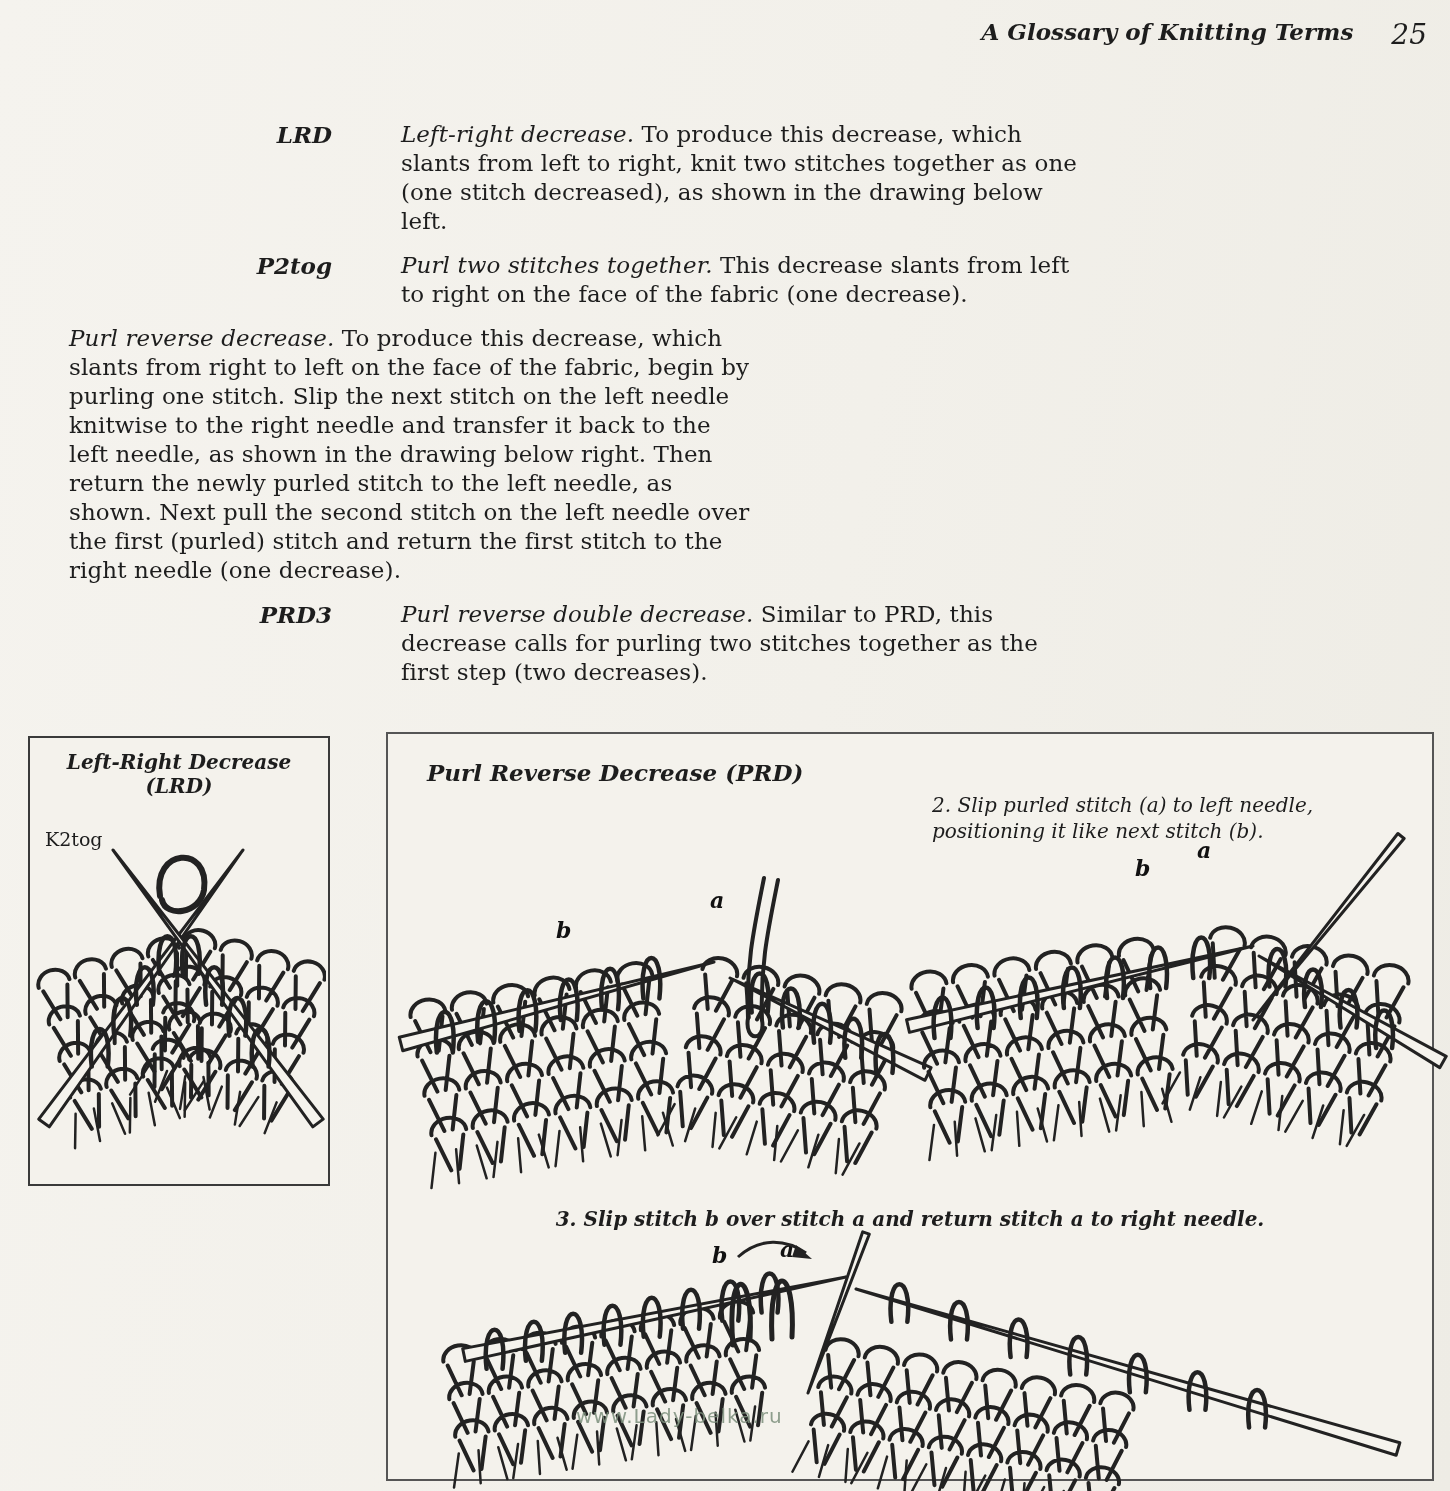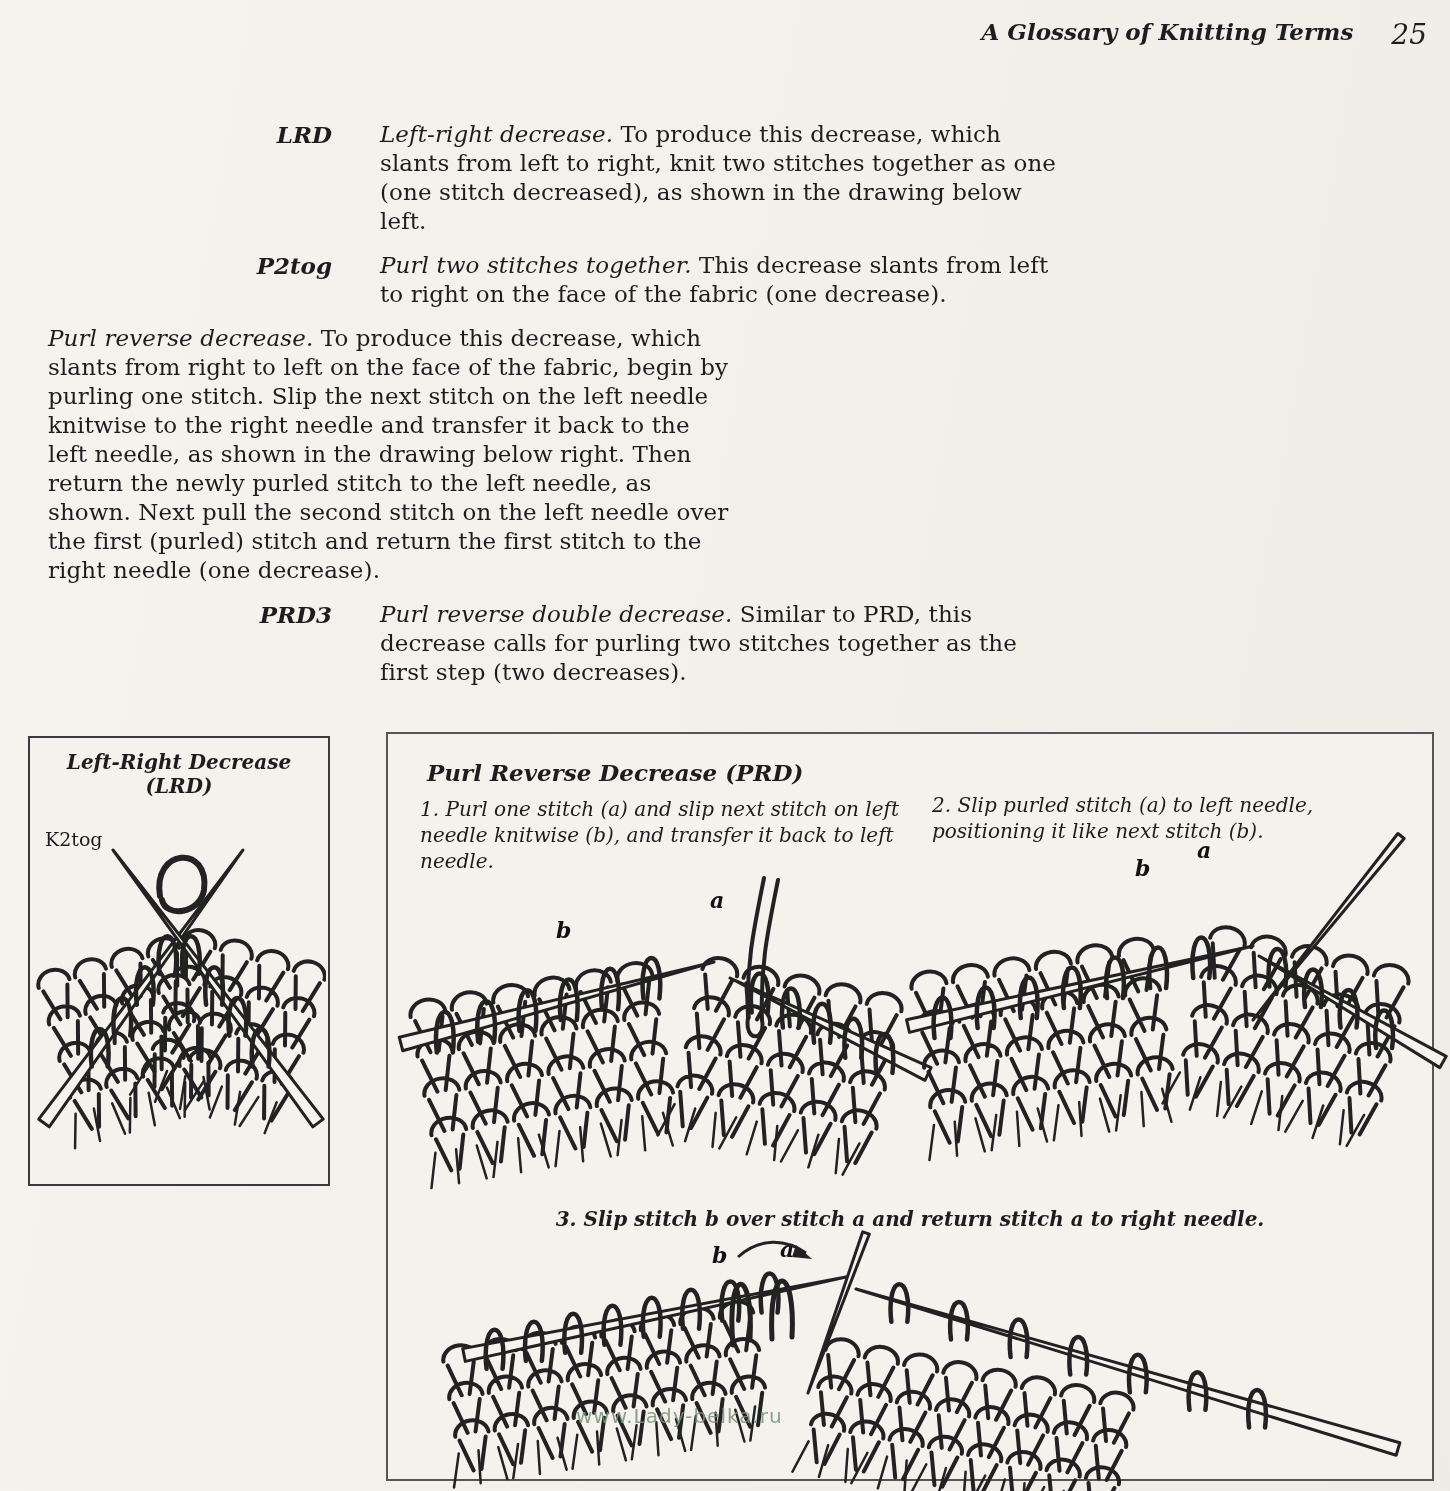--- a/index.html
+++ b/index.html
@@ -9,21 +9,21 @@
     font-family:"DejaVu Serif",serif;color:#1d1d1d;
   }
   
   .hdr{position:absolute;top:18px;right:23px;display:flex;gap:38px;align-items:flex-start;}
   .hdr .t{font-weight:bold;font-style:italic;font-size:23px;}
   .hdr .n{font-weight:normal;font-style:italic;font-size:28px;}
   
   .glossary{position:absolute;top:120px;left:0;width:1120px;}
   .entry{display:flex;margin-bottom:15px;}
   .term{flex:none;width:332px;text-align:right;font-weight:bold;font-style:italic;font-size:23px;line-height:29px;}
-  .def{margin-left:48px;width:684px;font-size:23px;line-height:29px;letter-spacing:.1px;}
+  .def{margin-left:69px;width:684px;font-size:23px;line-height:29px;letter-spacing:.1px;}
   .def .lead{font-style:italic;}
   
   .boxL{position:absolute;left:28px;top:736px;width:302px;height:450px;border:2px solid #3a3a3a;
         background:#f4f2ec;box-sizing:border-box;}
   .boxL h2{margin:12px 6px 0;text-align:center;font-size:20px;font-style:italic;font-weight:bold;}
   .k2tog{position:absolute;left:15px;top:90px;font-size:19px;}
   .boxR{position:absolute;left:386px;top:732px;width:1048px;height:749px;border:2px solid #555;
         background:#f4f2ec;box-sizing:border-box;}
   .boxR h2{position:absolute;left:32px;top:18px;margin:7px;font-size:23px;font-style:italic;font-weight:bold;}
   .cap{position:absolute;font-style:italic;font-size:20px;line-height:26px;}
@@ -82,21 +82,20 @@
         <path d="M13.252621355559565,308.8288338818914 L207,32 L2.7473786444404356,301.1711661181086 Z" fill="#f5f3ed" stroke="#222" stroke-width="3" stroke-linejoin="round"></path>
         <path d="M287.19771439808414,301.09695438971704 L77,32 L276.80228560191586,308.90304561028296 Z" fill="#f5f3ed" stroke="#222" stroke-width="3" stroke-linejoin="round"></path>
         <path d="M55.720000000000006,248.56 C49.720000000000006,198.56 77.72,198.56 71.72,248.56 M78.27333333333333,217.62 C72.27333333333333,167.62 100.27333333333333,167.62 94.27333333333333,217.62 M100.82666666666665,186.68 C94.82666666666665,136.68 122.82666666666665,136.68 116.82666666666665,186.68 M123.38,155.74 C117.38,105.74000000000001 145.38,105.74000000000001 139.38,155.74 " fill="none" stroke="#222" stroke-width="4.5" stroke-linecap="round" stroke-linejoin="round"></path>
         <path d="M216.6,248.56 C210.6,198.56 238.6,198.56 232.6,248.56 M193.36666666666667,217.62 C187.36666666666667,167.62 215.36666666666667,167.62 209.36666666666667,217.62 M170.13333333333335,186.68 C164.13333333333335,136.68 192.13333333333335,136.68 186.13333333333335,186.68 M146.9,155.74 C140.9,105.74000000000001 168.9,105.74000000000001 162.9,155.74 " fill="none" stroke="#222" stroke-width="4.5" stroke-linecap="round" stroke-linejoin="round"></path>
         <path d="M124,78 C116,30 174,26 168,72 C164,96 130,100 126,82" fill="none" stroke="#222" stroke-width="6" stroke-linecap="round" stroke-linejoin="round"></path>
       </svg>
   </div>
 
   <div class="boxR">
     <h2>Purl Reverse Decrease (PRD)</h2>
-    <div class="cap cap1">1. Purl one stitch (a) and slip next stitch on left needle knitwise (b), and transfer it back to left needle.</div>
     <div class="cap cap2">2. Slip purled stitch (a) to left needle, positioning it like next stitch (b).</div>
     <div class="cap cap3">3. Slip stitch b over stitch a and return stitch a to right needle.</div>
 
     <svg class="fig f1" id="fig1" width="495" height="335" viewBox="0 0 495 335">
       <text class="lbl" x="140" y="72">b</text>
       <text class="lbl" x="294" y="42">a</text>
     <g transform="rotate(-10 12 148)">
           <path d="M-5.640000000000001,148 a17.64,14.399999999999999 0 0 1 35.28,0 M-1.8600000000000012,152.8L7.8,186 M25.86,152.8L16.2,186 M36.36,148 a17.64,14.399999999999999 0 0 1 35.28,0 M40.14,152.8L49.8,186 M67.86,152.8L58.2,186 M78.36,148 a17.64,14.399999999999999 0 0 1 35.28,0 M82.14,152.8L91.8,186 M109.86,152.8L100.2,186 M120.36,148 a17.64,14.399999999999999 0 0 1 35.28,0 M124.14,152.8L133.8,186 M151.86,152.8L142.2,186 M162.36,148 a17.64,14.399999999999999 0 0 1 35.28,0 M166.14,152.8L175.8,186 M193.86,152.8L184.2,186 M204.36,148 a17.64,14.399999999999999 0 0 1 35.28,0 M208.14,152.8L217.8,186 M235.86,152.8L226.2,186 M-5.640000000000001,188 a17.64,14.399999999999999 0 0 1 35.28,0 M-1.8600000000000012,192.8L7.8,226 M25.86,192.8L16.2,226 M36.36,188 a17.64,14.399999999999999 0 0 1 35.28,0 M40.14,192.8L49.8,226 M67.86,192.8L58.2,226 M78.36,188 a17.64,14.399999999999999 0 0 1 35.28,0 M82.14,192.8L91.8,226 M109.86,192.8L100.2,226 M120.36,188 a17.64,14.399999999999999 0 0 1 35.28,0 M124.14,192.8L133.8,226 M151.86,192.8L142.2,226 M162.36,188 a17.64,14.399999999999999 0 0 1 35.28,0 M166.14,192.8L175.8,226 M193.86,192.8L184.2,226 M204.36,188 a17.64,14.399999999999999 0 0 1 35.28,0 M208.14,192.8L217.8,226 M235.86,192.8L226.2,226 M-5.640000000000001,228 a17.64,14.399999999999999 0 0 1 35.28,0 M-1.8600000000000012,232.8L7.8,266 M25.86,232.8L16.2,266 M36.36,228 a17.64,14.399999999999999 0 0 1 35.28,0 M40.14,232.8L49.8,266 M67.86,232.8L58.2,266 M78.36,228 a17.64,14.399999999999999 0 0 1 35.28,0 M82.14,232.8L91.8,266 M109.86,232.8L100.2,266 M120.36,228 a17.64,14.399999999999999 0 0 1 35.28,0 M124.14,232.8L133.8,266 M151.86,232.8L142.2,266 M162.36,228 a17.64,14.399999999999999 0 0 1 35.28,0 M166.14,232.8L175.8,266 M193.86,232.8L184.2,266 M204.36,228 a17.64,14.399999999999999 0 0 1 35.28,0 M208.14,232.8L217.8,266 M235.86,232.8L226.2,266 M-5.640000000000001,268 a17.64,14.399999999999999 0 0 1 35.28,0 M-1.8600000000000012,272.8L7.8,306 M25.86,272.8L16.2,306 M36.36,268 a17.64,14.399999999999999 0 0 1 35.28,0 M40.14,272.8L49.8,306 M67.86,272.8L58.2,306 M78.36,268 a17.64,14.399999999999999 0 0 1 35.28,0 M82.14,272.8L91.8,306 M109.86,272.8L100.2,306 M120.36,268 a17.64,14.399999999999999 0 0 1 35.28,0 M124.14,272.8L133.8,306 M151.86,272.8L142.2,306 M162.36,268 a17.64,14.399999999999999 0 0 1 35.28,0 M166.14,272.8L175.8,306 M193.86,272.8L184.2,306 M204.36,268 a17.64,14.399999999999999 0 0 1 35.28,0 M208.14,272.8L217.8,306 M235.86,272.8L226.2,306 " fill="none" stroke="#222" stroke-width="4" stroke-linecap="round" stroke-linejoin="round"></path>
           <path d="M-4.800000000000001,286L-14.8,320 M16.2,286L13.2,320 M37.2,286L41.2,320 M58.2,286L48.2,320 M79.2,286L76.2,320 M100.2,286L104.2,320 M121.2,286L111.2,320 M142.2,286L139.2,320 M163.2,286L167.2,320 M184.2,286L174.2,320 M205.2,286L202.2,320 M226.2,286L230.2,320 " fill="none" stroke="#222" stroke-width="2.5" stroke-linecap="round" stroke-linejoin="round"></path>
         </g>

